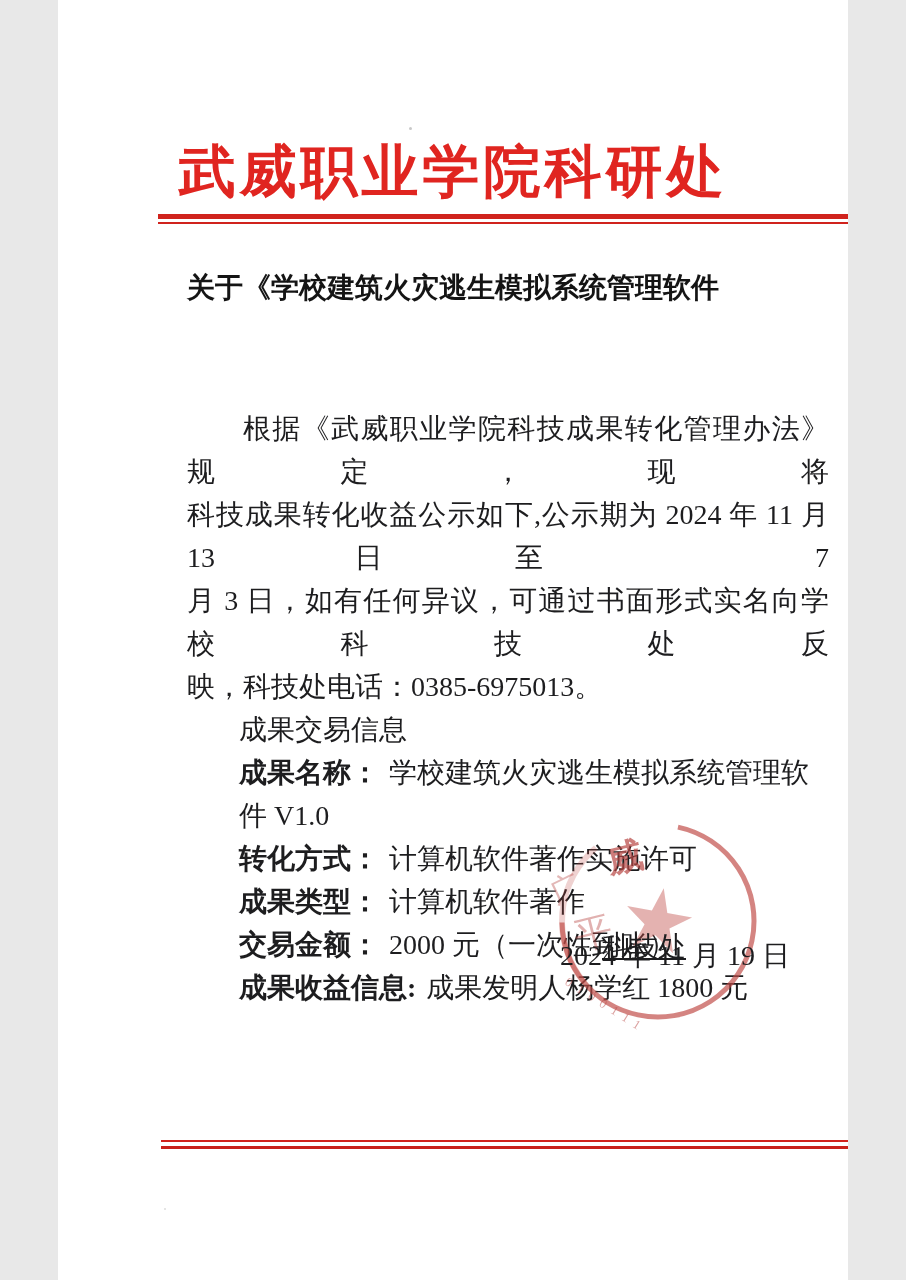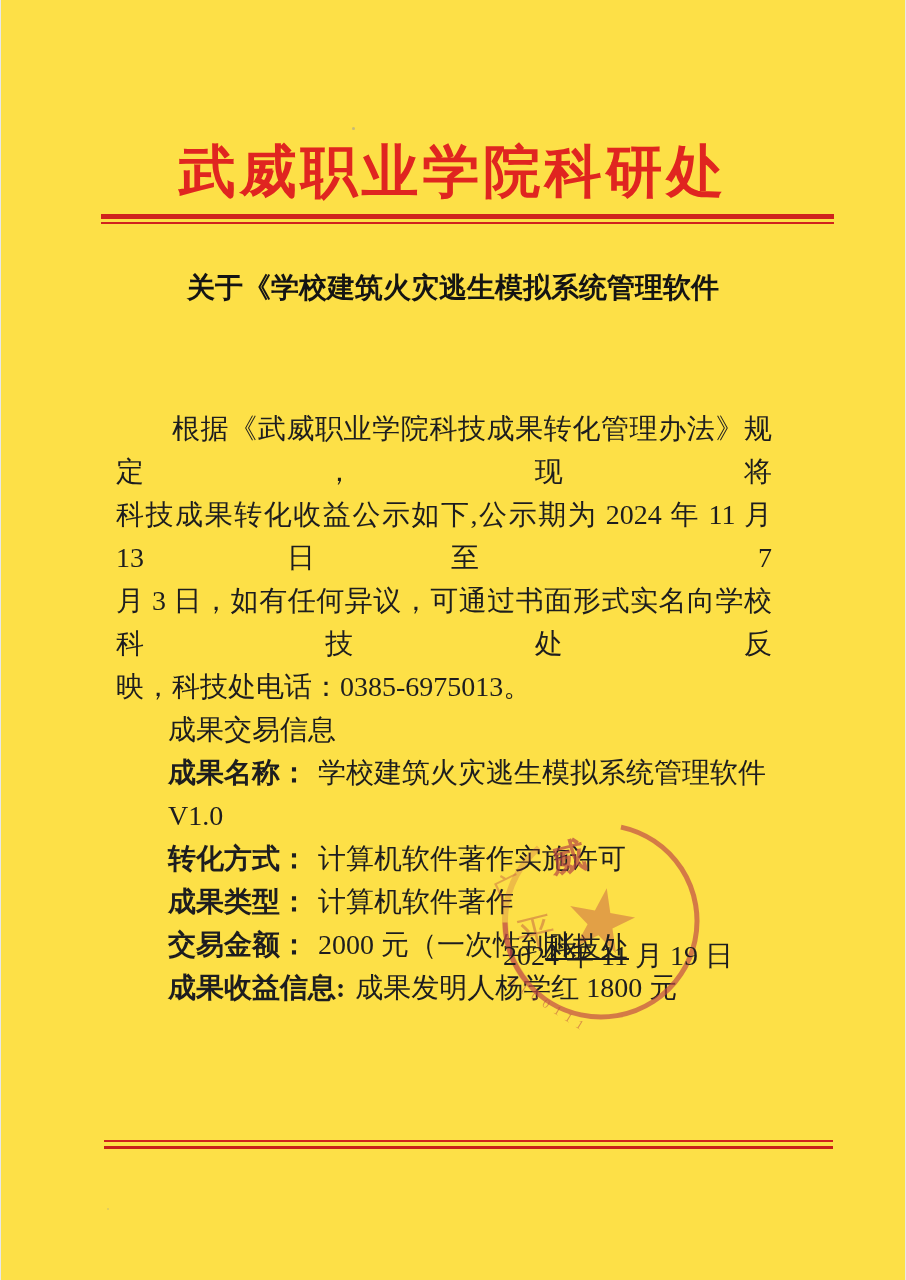--- a/index.html
+++ b/index.html
@@ -1,21 +1,21 @@
 <!DOCTYPE html>
 <html><head>
 <meta charset="utf-8">
 <style>
   html, body { margin: 0; padding: 0; background: #e8e8e8; }
   .page {
     position: relative;
-    width: 904px;
+    width: 790px;
     height: 1280px;
     margin: 0 auto;
-    background: #fde047;
+    background: #ffffff;
     overflow: hidden;
     font-family: "Liberation Serif", "DejaVu Serif", serif;
     color: #1d1d1f;
   }
   
   .speck { position: absolute; background: #9a9a9a; border-radius: 50%; opacity: .55; }
   .speck.s1 { left: 351px; top: 127px; width: 3px; height: 3px; }
   .speck.s2 { left: 106px; top: 1208px; width: 2px; height: 2px; opacity: .35; }
 
   .org-title {
@@ -45,21 +45,21 @@
     font-weight: bold;
     line-height: 52px;
     color: #141414;
   }
   .body-text {
     position: absolute;
     top: 407px; left: 115px; width: 656px;
     font-size: 28px;
     line-height: 43px;
   }
-  .line { min-height: 43px; }
+  .line { min-height: 43px; margin-left: 14px; }
   .line.fill { text-align: justify; text-align-last: justify; }
   .line.indent { text-indent: 2em; }
   .line.list { padding-left: 52px; }
   .item .label { font-weight: bold; margin-right: 10px; }
 
   .seal { position: absolute; left: 466px; top: 792px; }
 
   .sig-office {
     position: absolute;
     top: 931px; left: 544px;

